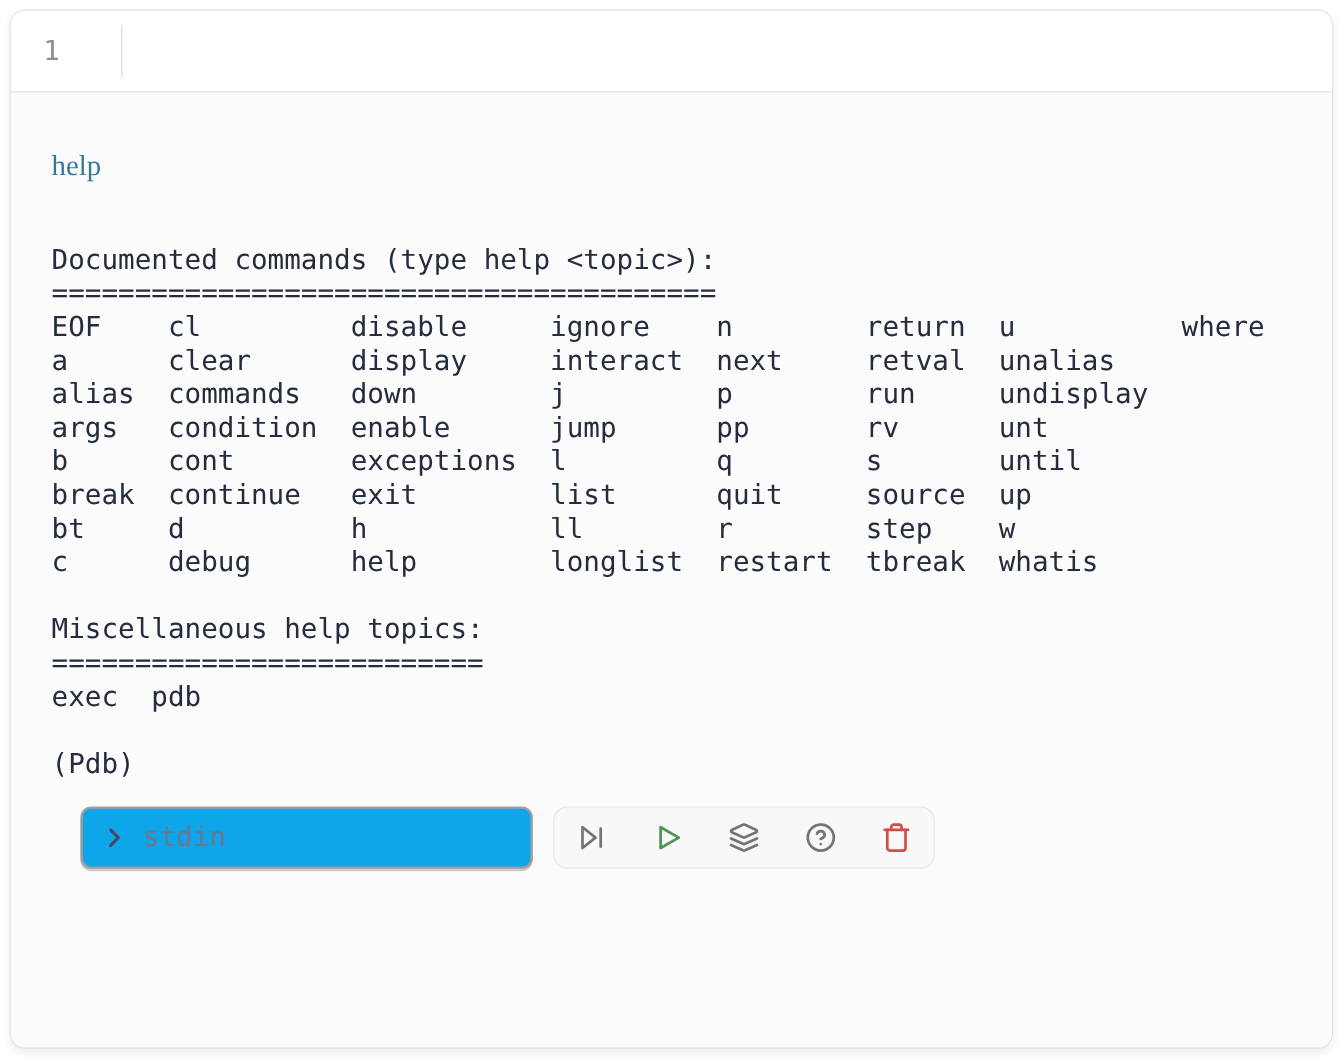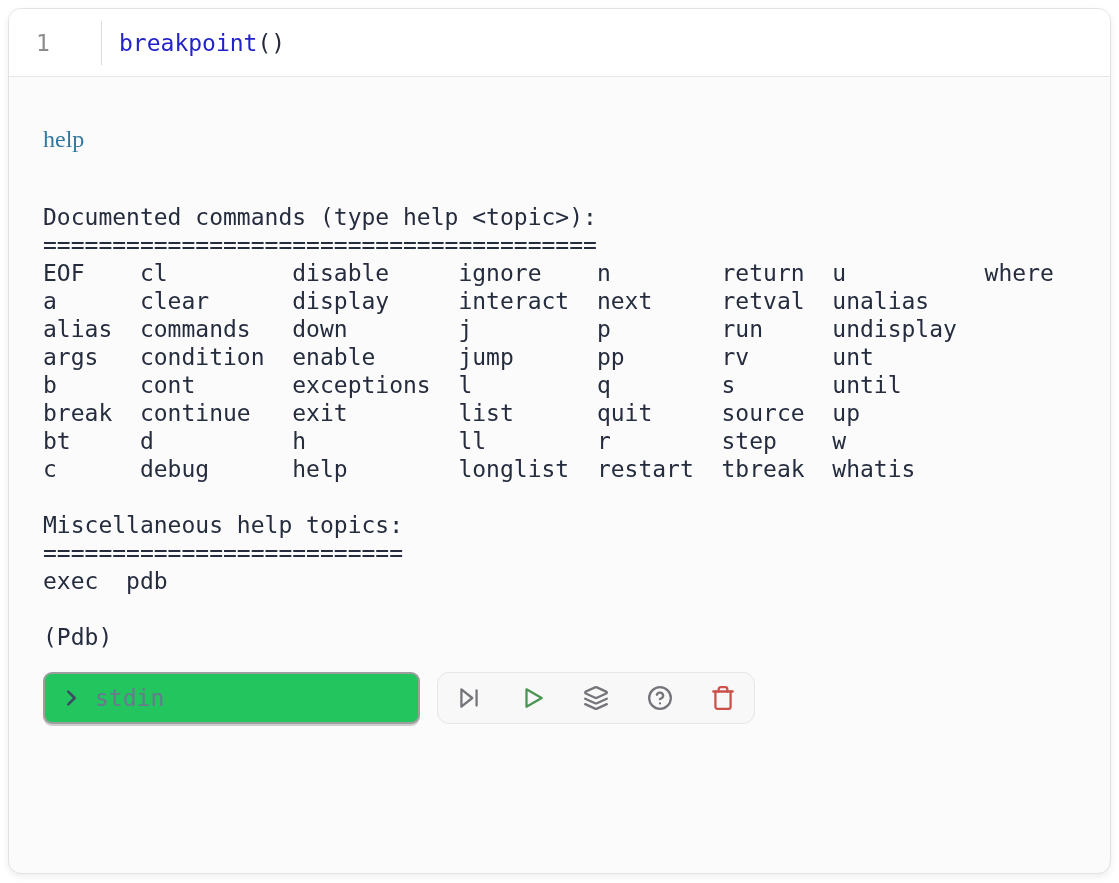--- a/index.html
+++ b/index.html
@@ -78,28 +78,29 @@
   
   .bottom-row {
     margin-top: 21px;
     display: flex;
     align-items: center;
     gap: 17px;
   }
   .stdin-box {
     width: 377px;
     height: 52px;
-    background: #22c55e;
+    background: #0ea5e9;
     border: 2px solid #9e9e9e;
     border-radius: 9px;
     box-shadow: 0 2px 0 rgba(0,0,0,0.18);
     display: flex;
     align-items: center;
     padding: 0 12px 0 15px;
     gap: 11px;
+    margin-left: 24px;
   }
   .stdin-box .chevron { color: #3d4c63; flex: none; display: flex; }
   .stdin-input {
     flex: 1;
     min-width: 0;
     border: none;
     outline: none;
     background: transparent;
     font-family: "DejaVu Sans Mono", monospace;
     font-size: 23px;
@@ -135,21 +136,20 @@
 </head>
 <body>
 
 <div class="cell-card">
 
   <div class="editor-row">
     <div class="gutter">
       <span class="line-number">1</span>
     </div>
     <div class="gutter-divider"></div>
-    <div class="code-line"><span class="tok-function">breakpoint</span><span class="tok-punctuation">()</span></div>
   </div>
 
   <div class="console">
     <p class="stdin-echo">help</p>
 
     <pre class="console-pre">Documented commands (type help &lt;topic&gt;):
 ========================================
 EOF    cl         disable     ignore    n        return  u          where
 a      clear      display     interact  next     retval  unalias
 alias  commands   down        j         p        run     undisplay

